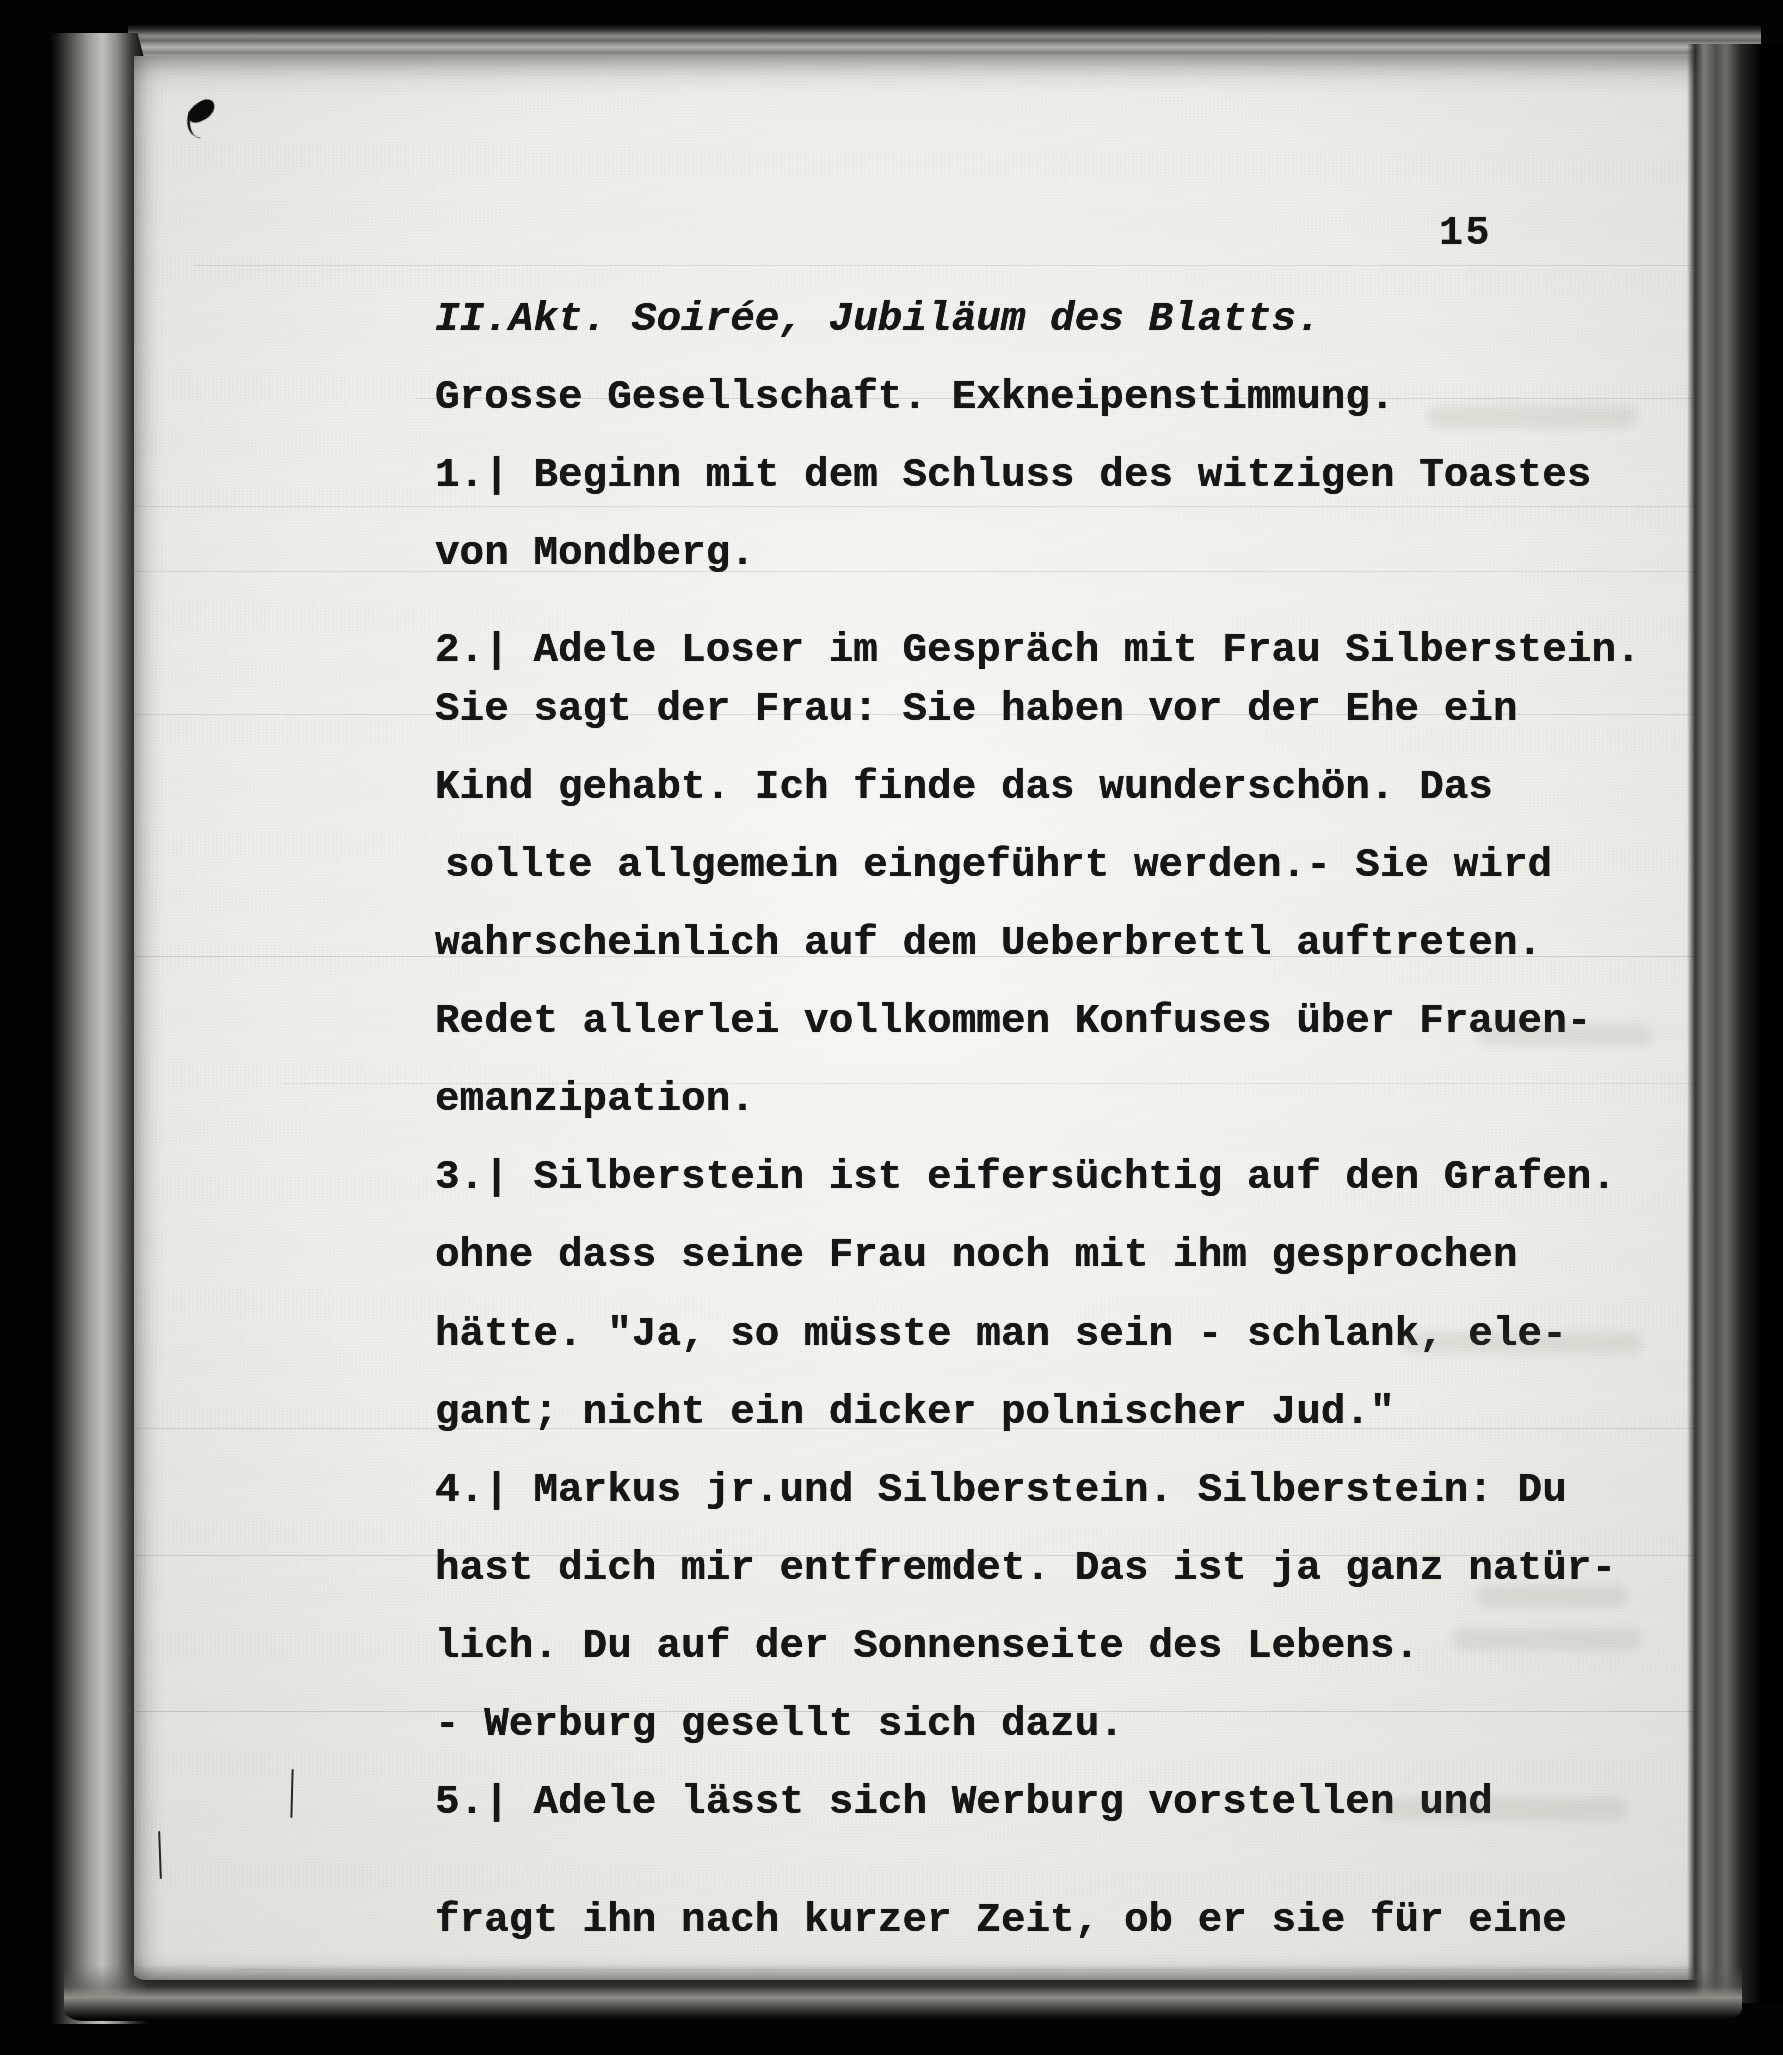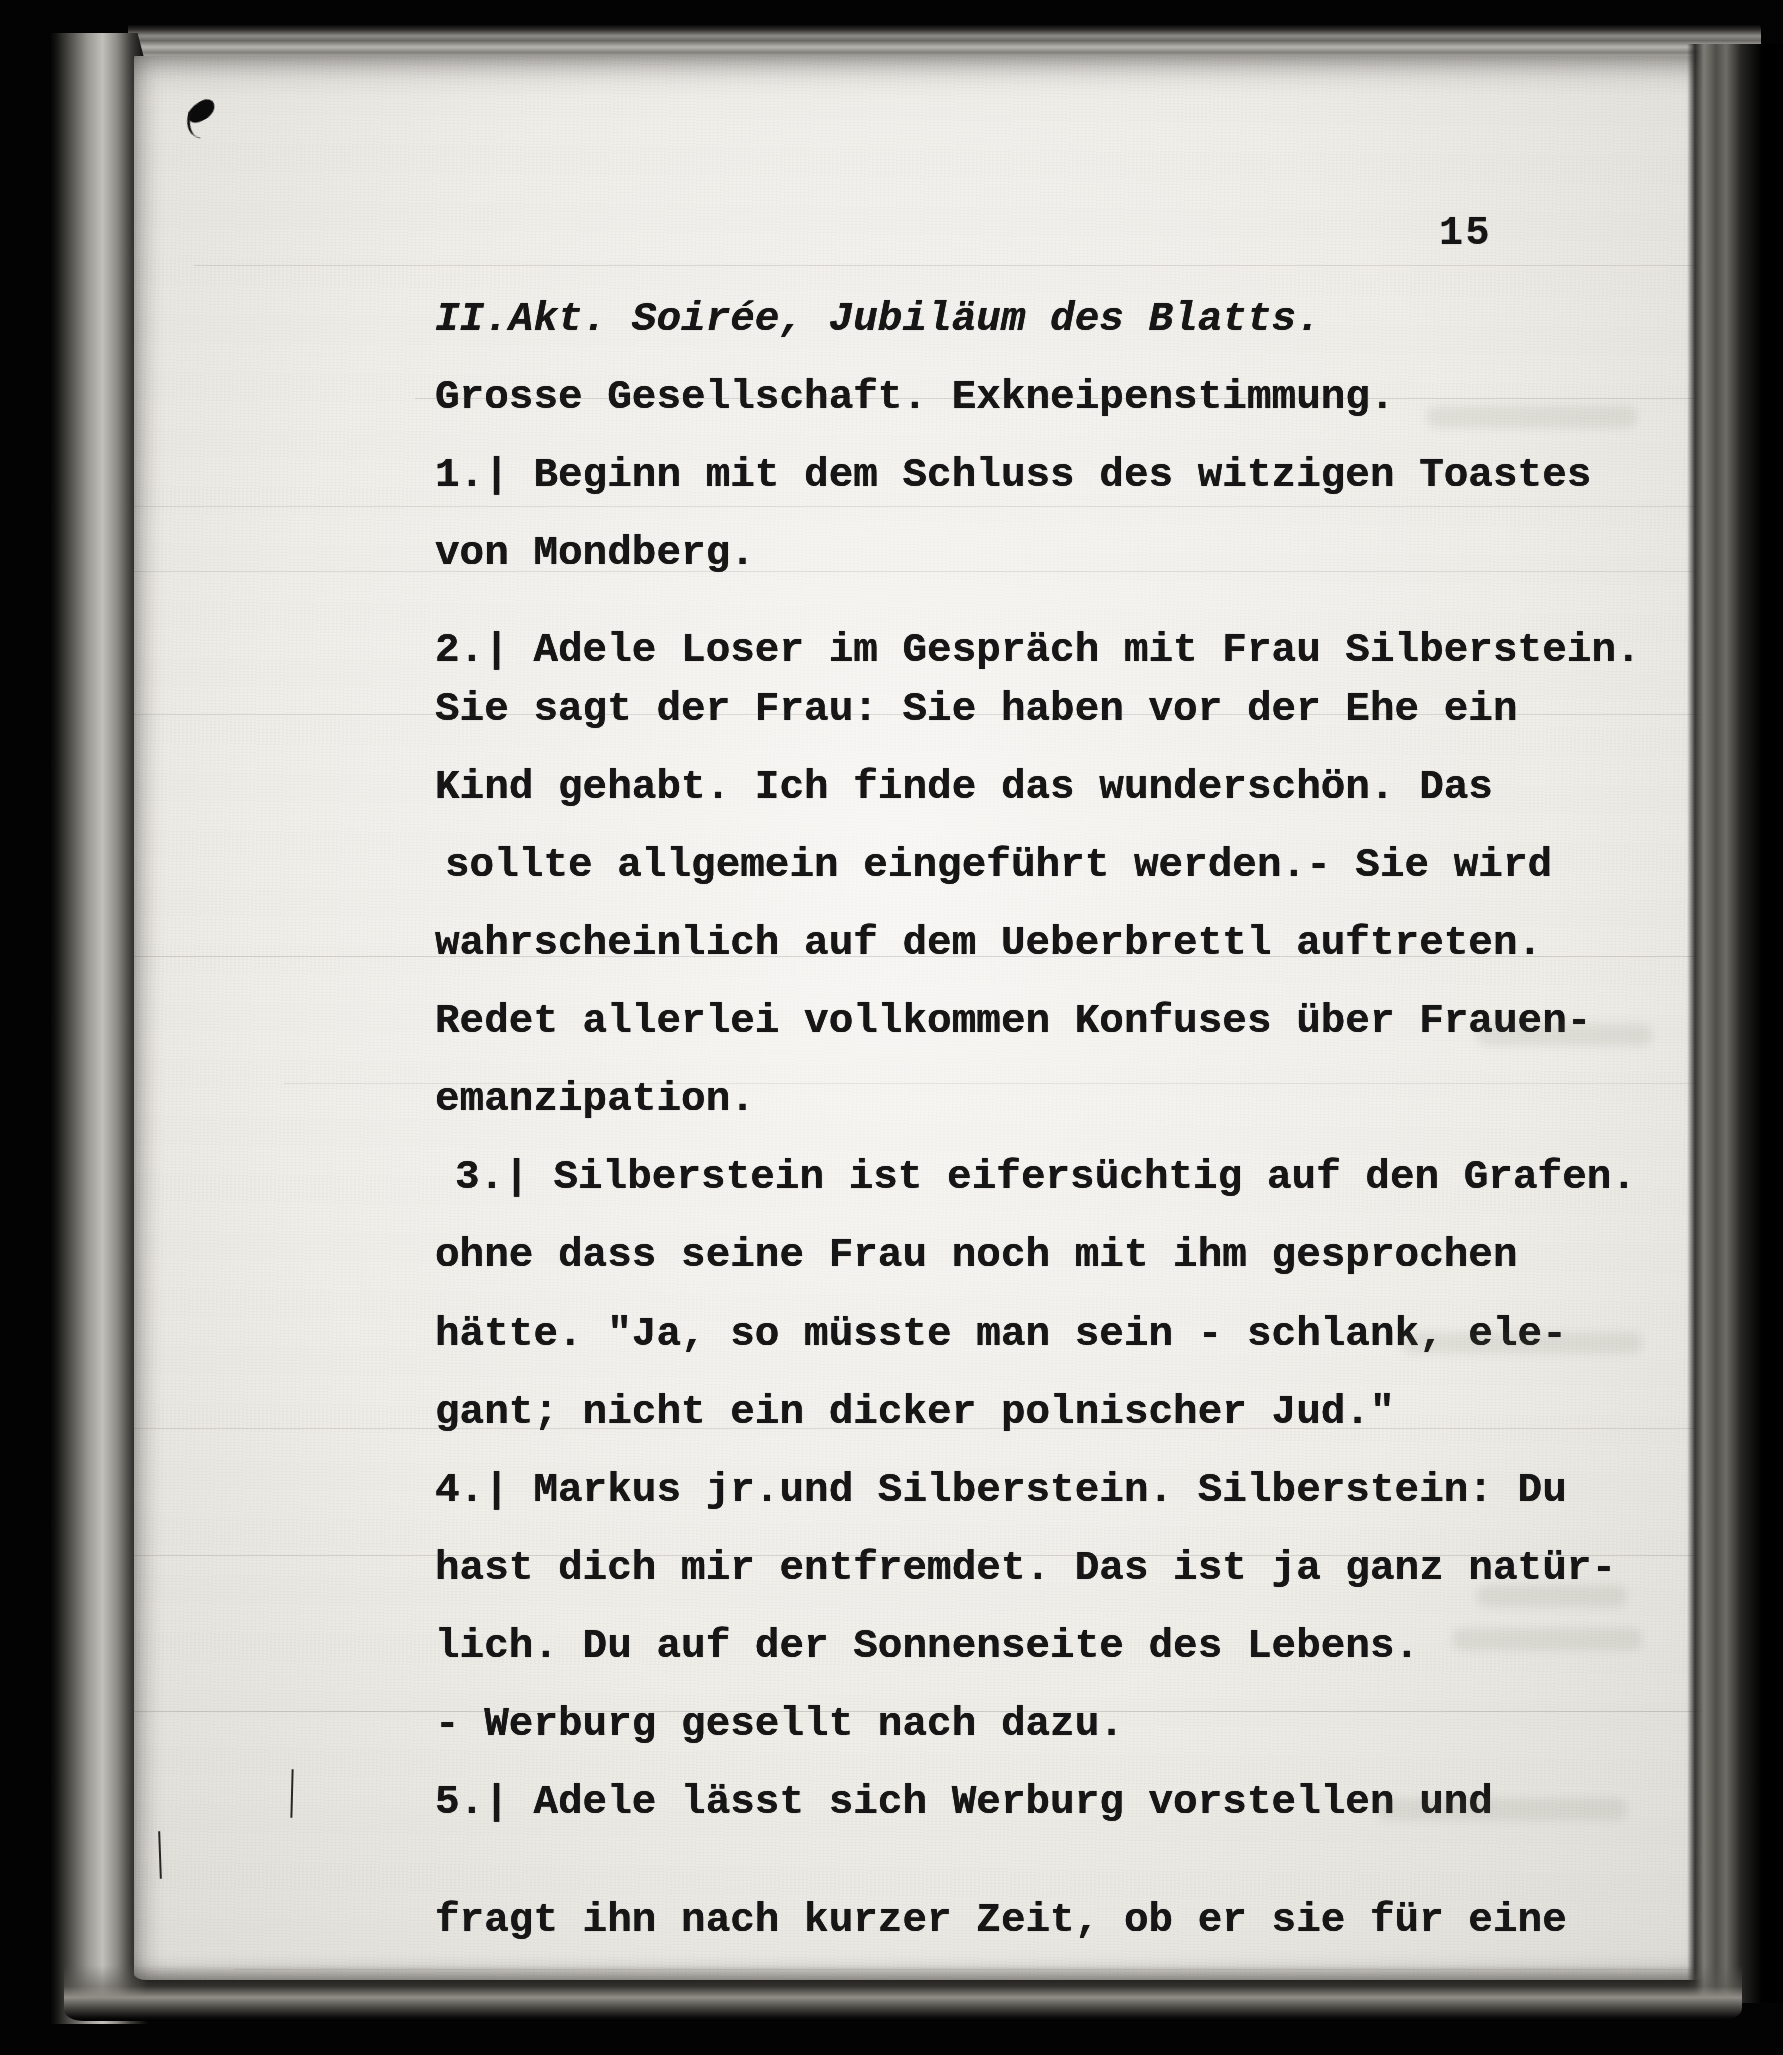--- a/index.html
+++ b/index.html
@@ -124,28 +124,28 @@
         <div class="line" style="top: 321px;">Grosse Gesellschaft. Exkneipenstimmung.</div>
         <div class="line" style="top: 399px;">1.| Beginn mit dem Schluss des witzigen Toastes</div>
         <div class="line" style="top: 477px;">von Mondberg.</div>
         <div class="line" style="top: 574px;">2.| Adele Loser im Gespräch mit Frau Silberstein.</div>
         <div class="line" style="top: 633px;">Sie sagt der Frau: Sie haben vor der Ehe ein</div>
         <div class="line" style="top: 711px;">Kind gehabt. Ich finde das wunderschön. Das</div>
         <div class="line" style="top: 789px; margin-left: 10px;">sollte allgemein eingeführt werden.- Sie wird</div>
         <div class="line" style="top: 867px;">wahrscheinlich auf dem Ueberbrettl auftreten.</div>
         <div class="line" style="top: 945px;">Redet allerlei vollkommen Konfuses über Frauen-</div>
         <div class="line" style="top: 1023px;">emanzipation.</div>
-        <div class="line" style="top: 1101px; margin-left: 20px;">3.| Silberstein ist eifersüchtig auf den Grafen.</div>
+        <div class="line" style="top: 1101px;">3.| Silberstein ist eifersüchtig auf den Grafen.</div>
         <div class="line" style="top: 1179px;">ohne dass seine Frau noch mit ihm gesprochen</div>
         <div class="line" style="top: 1258px;">hätte. "Ja, so müsste man sein - schlank, ele-</div>
         <div class="line" style="top: 1336px;">gant; nicht ein dicker polnischer Jud."</div>
         <div class="line" style="top: 1414px;">4.| Markus jr.und Silberstein. Silberstein: Du</div>
         <div class="line" style="top: 1492px;">hast dich mir entfremdet. Das ist ja ganz natür-</div>
         <div class="line" style="top: 1570px;">lich. Du auf der Sonnenseite des Lebens.</div>
-        <div class="line" style="top: 1648px;">- Werburg gesellt nach dazu.</div>
+        <div class="line" style="top: 1648px;">- Werburg gesellt sich dazu.</div>
         <div class="line" style="top: 1726px;">5.| Adele lässt sich Werburg vorstellen und</div>
         <div class="line" style="top: 1804px; margin-top: 40px;">fragt ihn nach kurzer Zeit, ob er sie für eine</div>
       </div>
 
     <div class="streak" style="left:60px;top:209px;width:1530px;opacity:.14"></div>
     <div class="streak" style="left:281px;top:342px;width:1309px;opacity:.16"></div>
     <div class="streak" style="left:0;top:450px;width:1590px;opacity:.13"></div>
     <div class="streak" style="left:0;top:515px;width:1590px;opacity:.12"></div>
     <div class="streak" style="left:0;top:658px;width:1590px;opacity:.15"></div>
     <div class="streak" style="left:0;top:900px;width:1590px;opacity:.18"></div>

